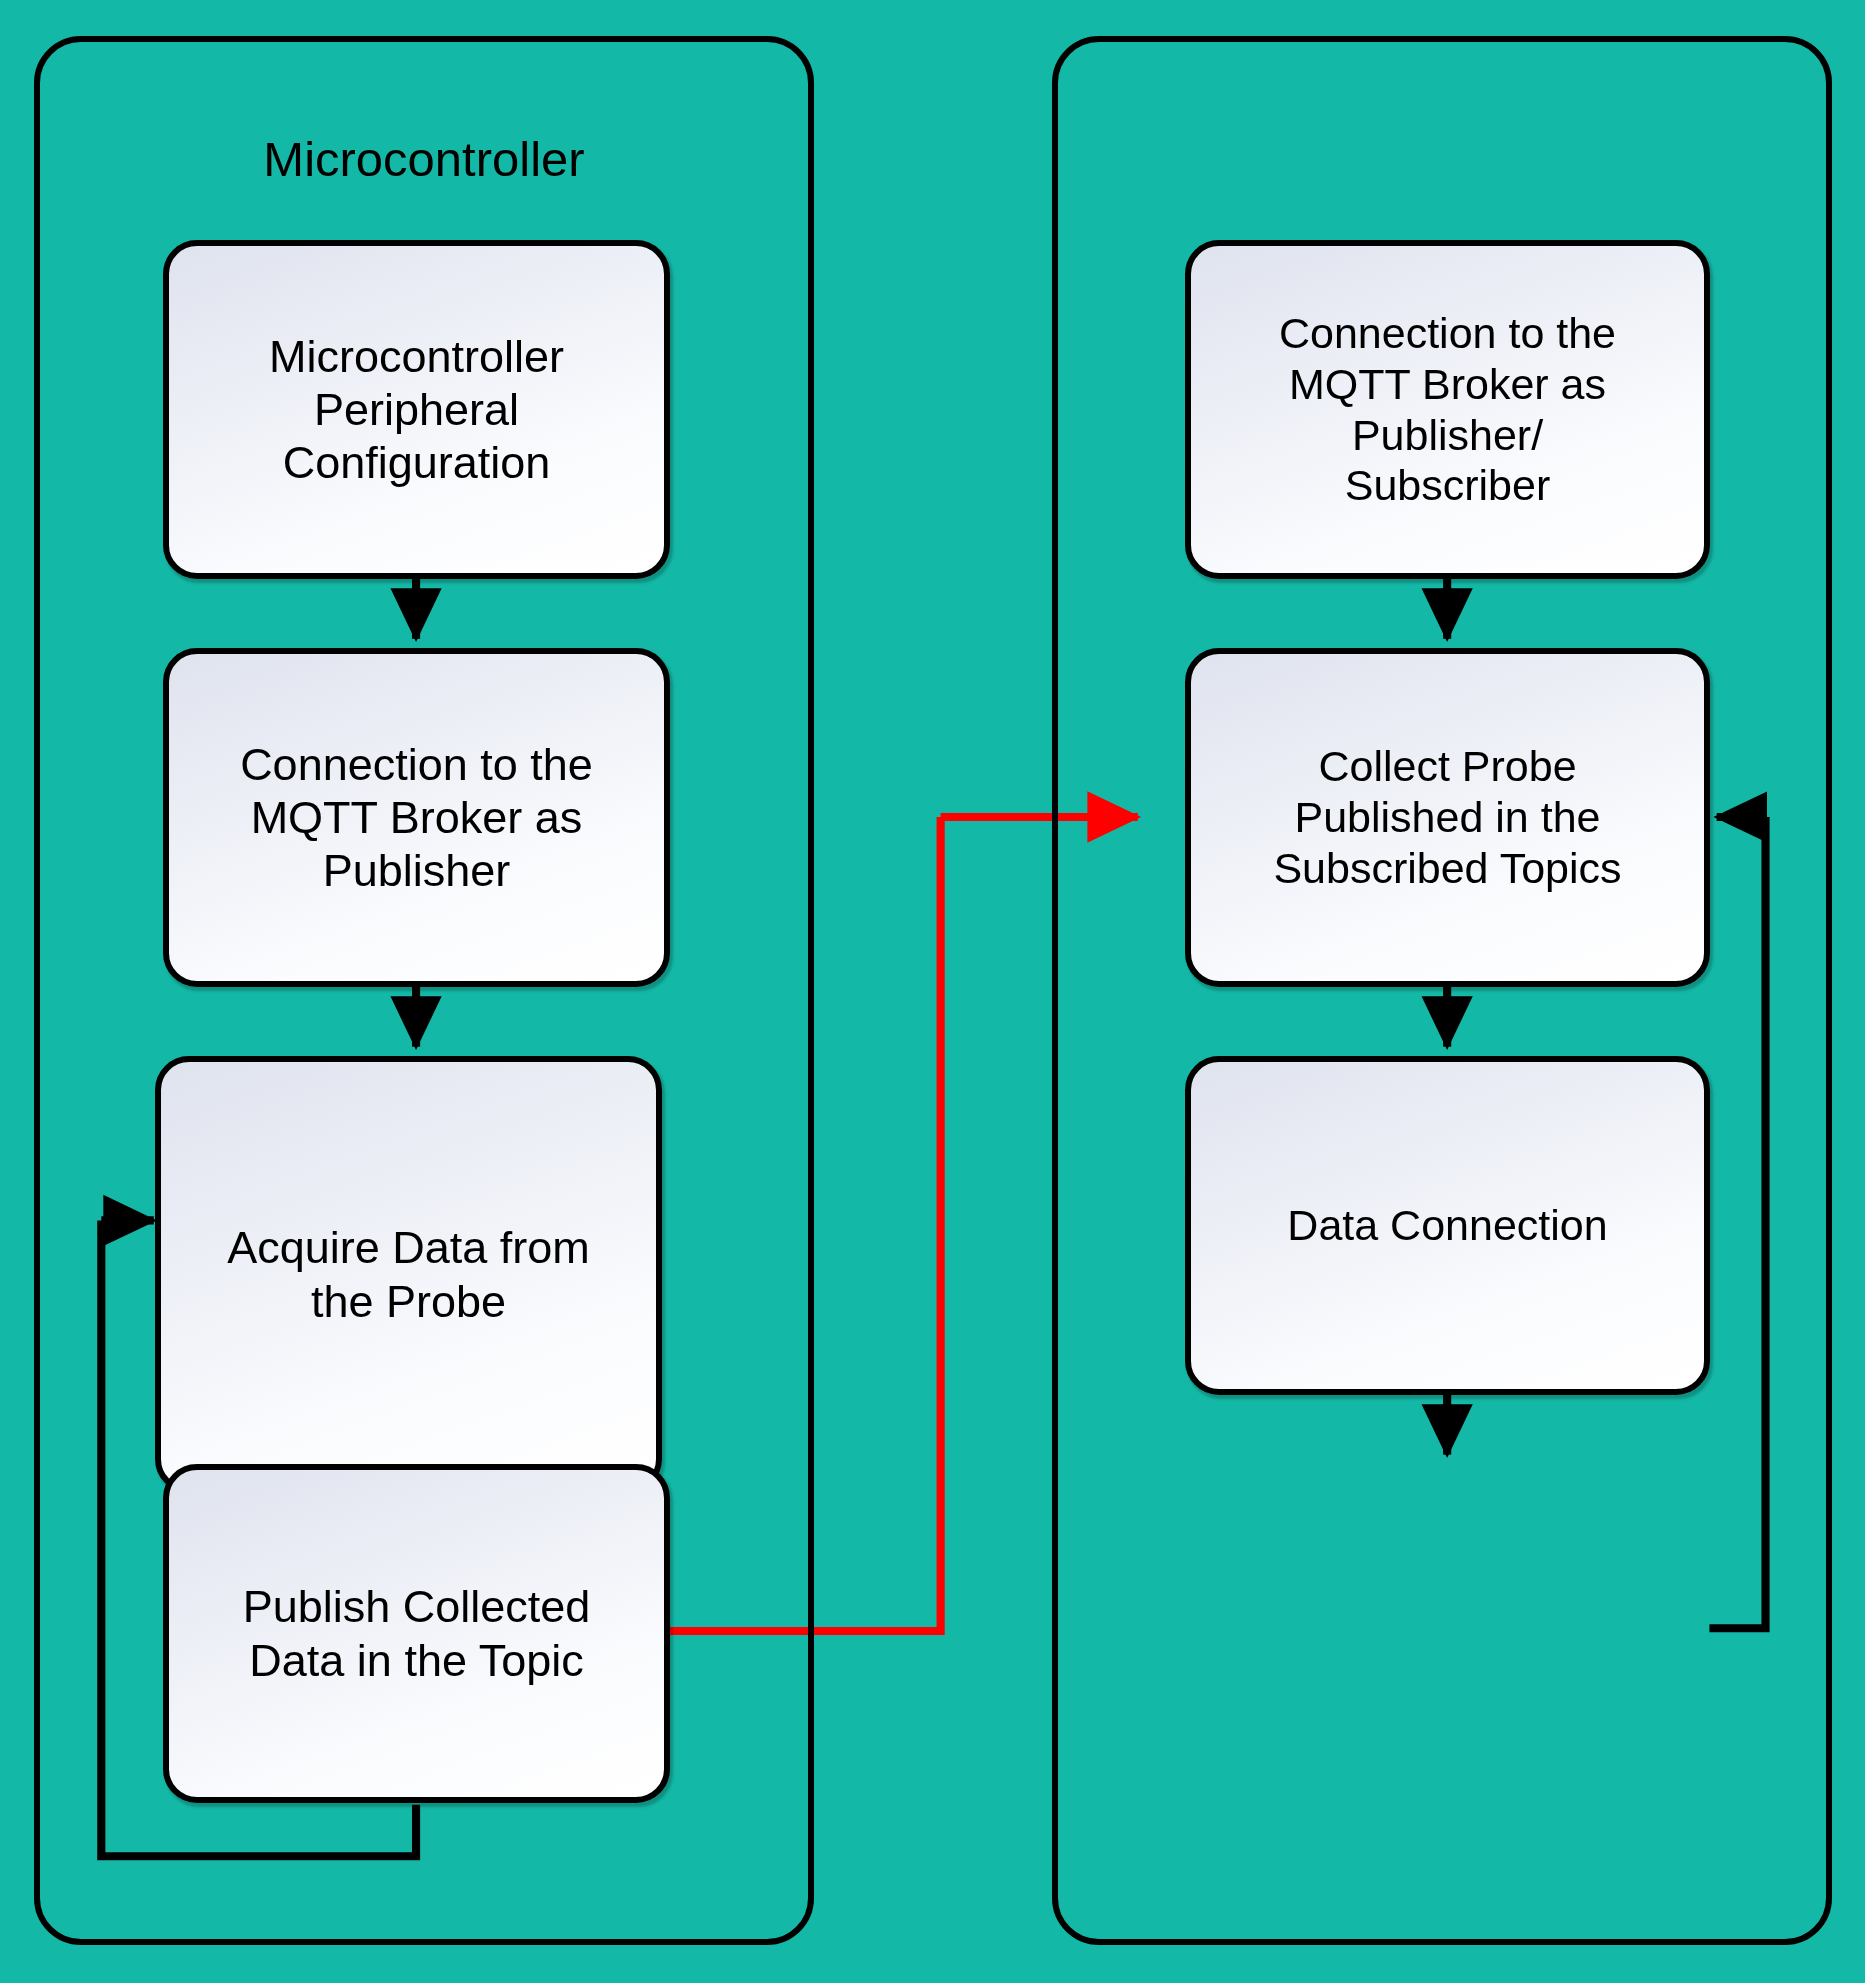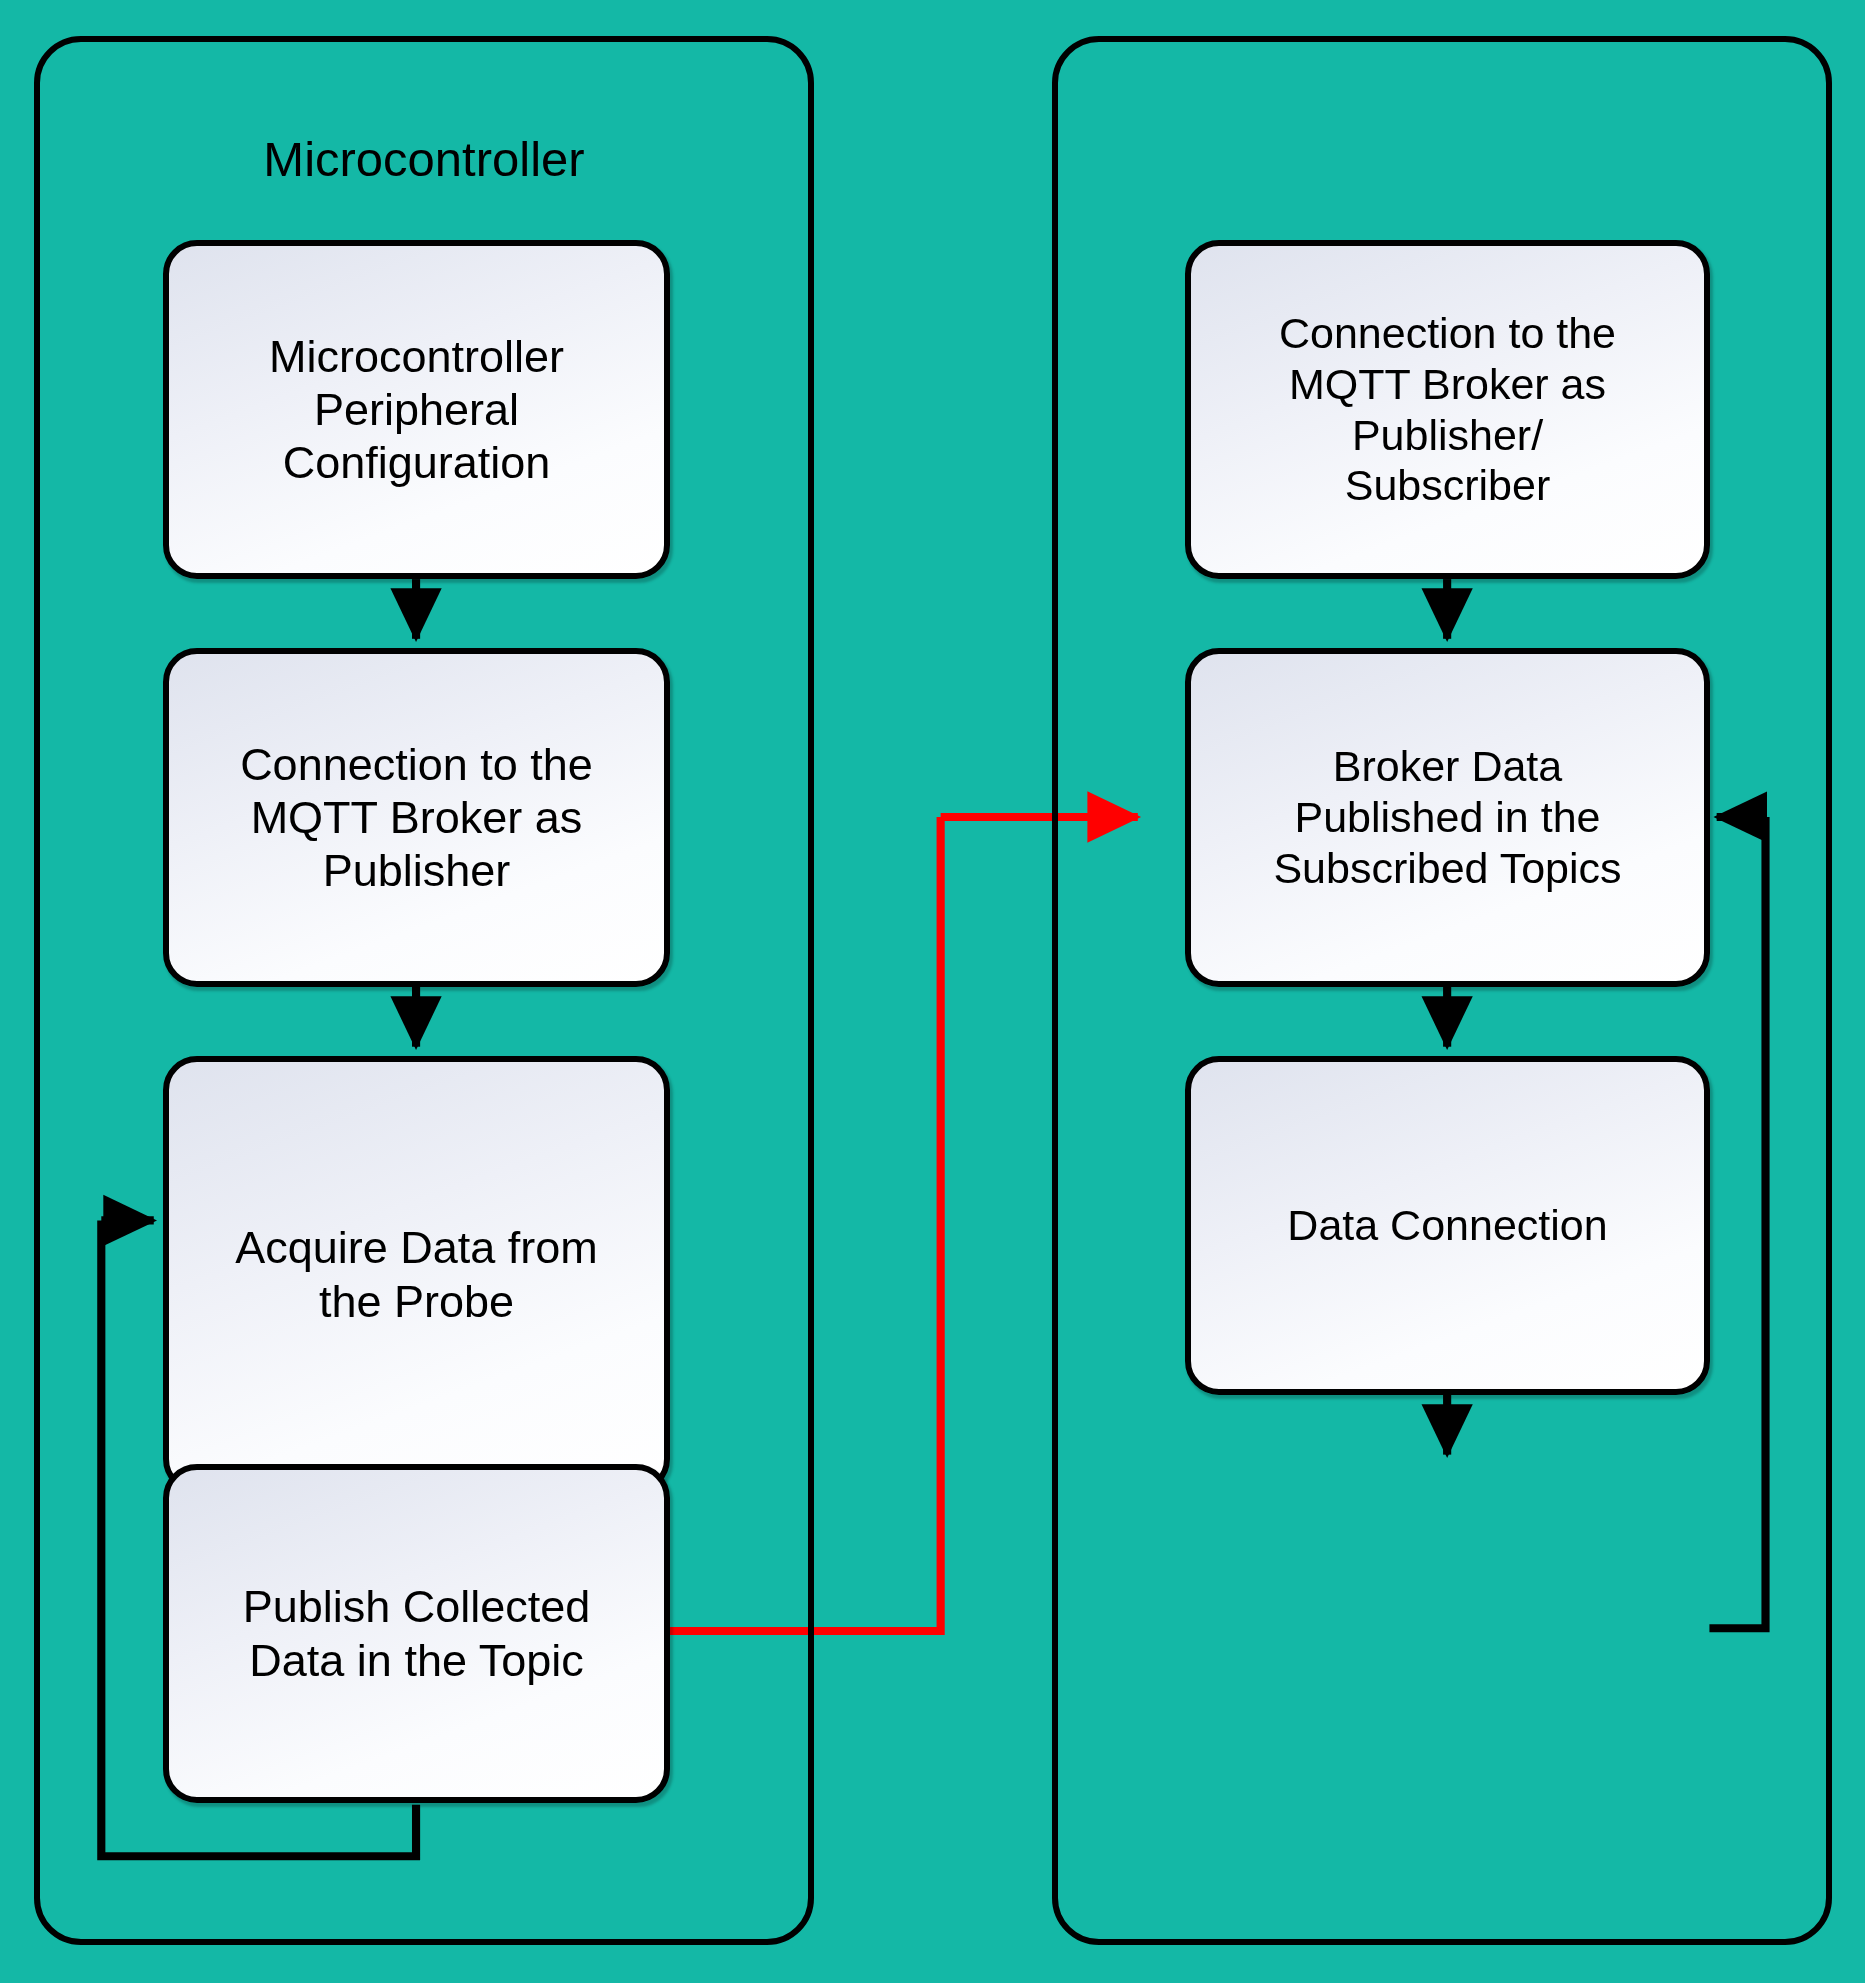--- a/index.html
+++ b/index.html
@@ -127,42 +127,42 @@
 Peripheral
 Configuration</div>
   </div>
 
   <div class="node" style="left:163px; top:648px; width:507px; height:339px;">
     <div class="node-label">Connection to the
 MQTT Broker as
 Publisher</div>
   </div>
 
-  <div class="node" style="left:163px; top:1056px; width:507px; height:437px;">
+  <div class="node" style="left:155px; top:1056px; width:507px; height:437px;">
     <div class="node-label">Acquire Data from
 the Probe</div>
   </div>
 
   <div class="node" style="left:163px; top:1464px; width:507px; height:339px;align-items:center;">
     <div class="node-label">Publish Collected
 Data in the Topic</div>
   </div>
 
   <div class="group-box" style="left:1052px; top:36px; width:780px; height:1909px;"></div>
 
 
   <div class="node" style="left:1185px; top:240px; width:525px; height:339px;">
     <div class="node-label small">Connection to the
 MQTT Broker as
 Publisher/
 Subscriber</div>
   </div>
 
   <div class="node" style="left:1185px; top:648px; width:525px; height:339px;">
-    <div class="node-label small">Broker Data
+    <div class="node-label small">Collect Probe
 Published in the
 Subscribed Topics</div>
   </div>
 
   <div class="node" style="left:1185px; top:1056px; width:525px; height:339px;">
     <div class="node-label small">Data Connection</div>
   </div>
 
 
 </div>

